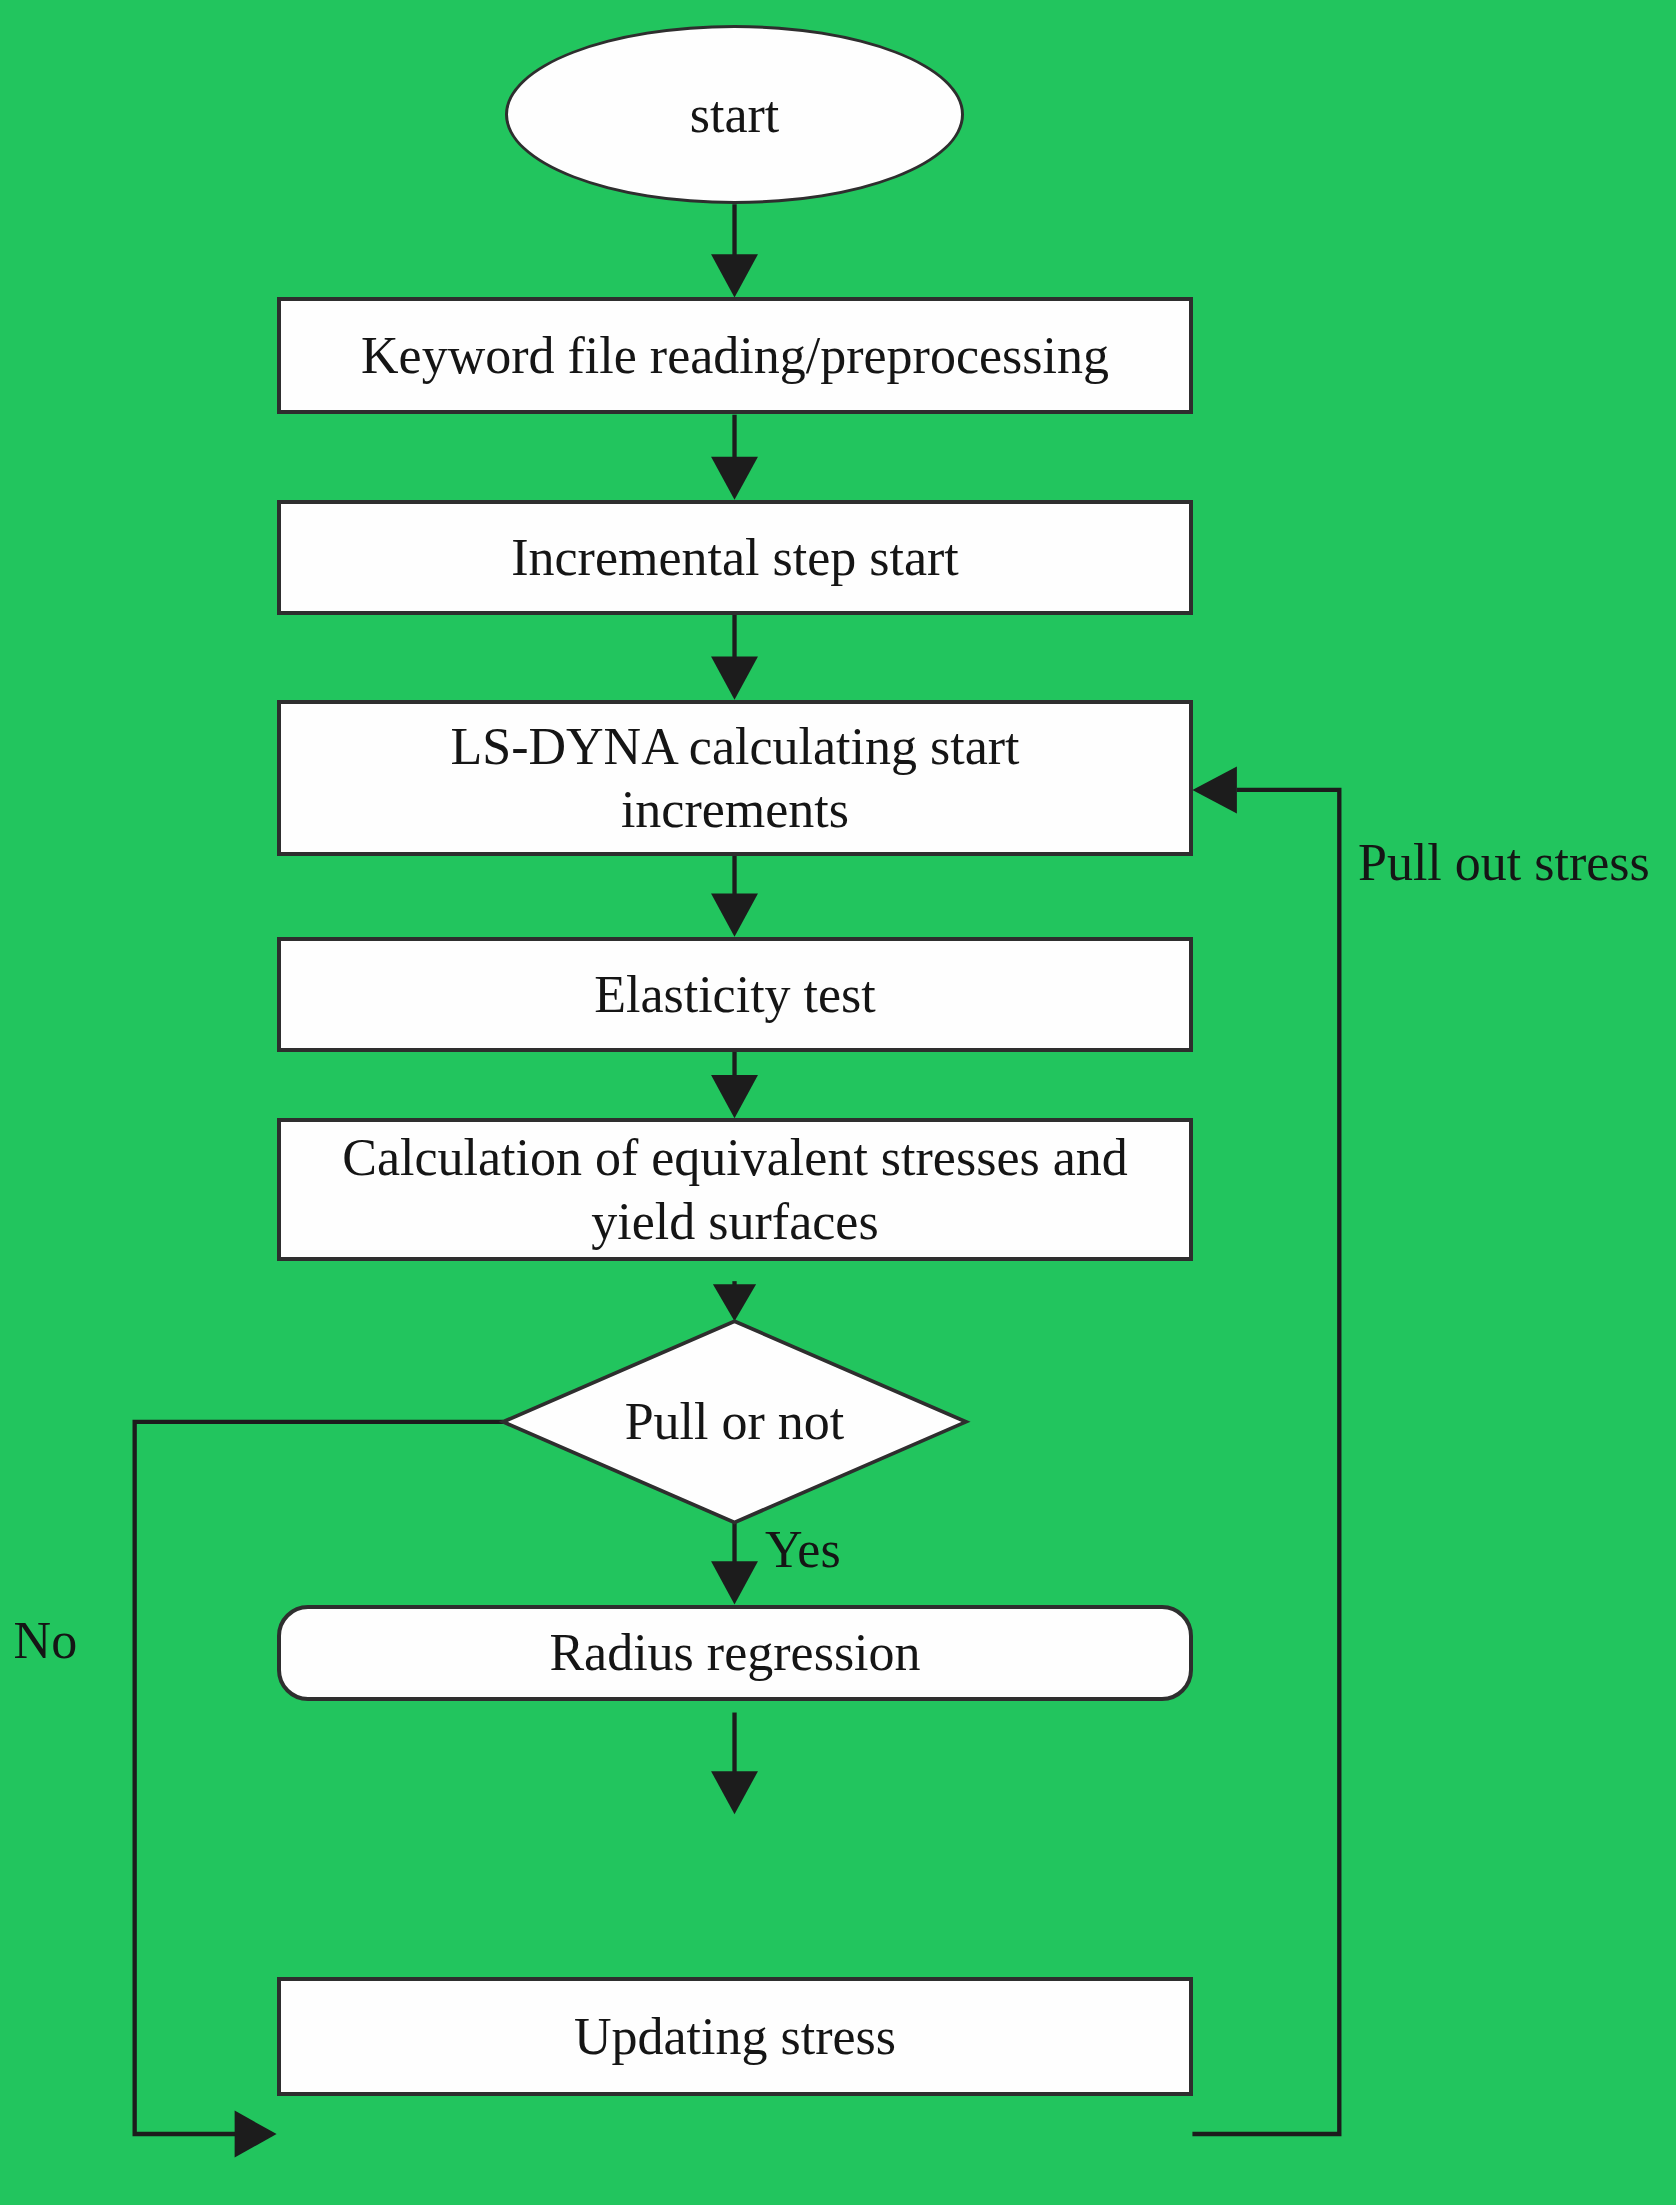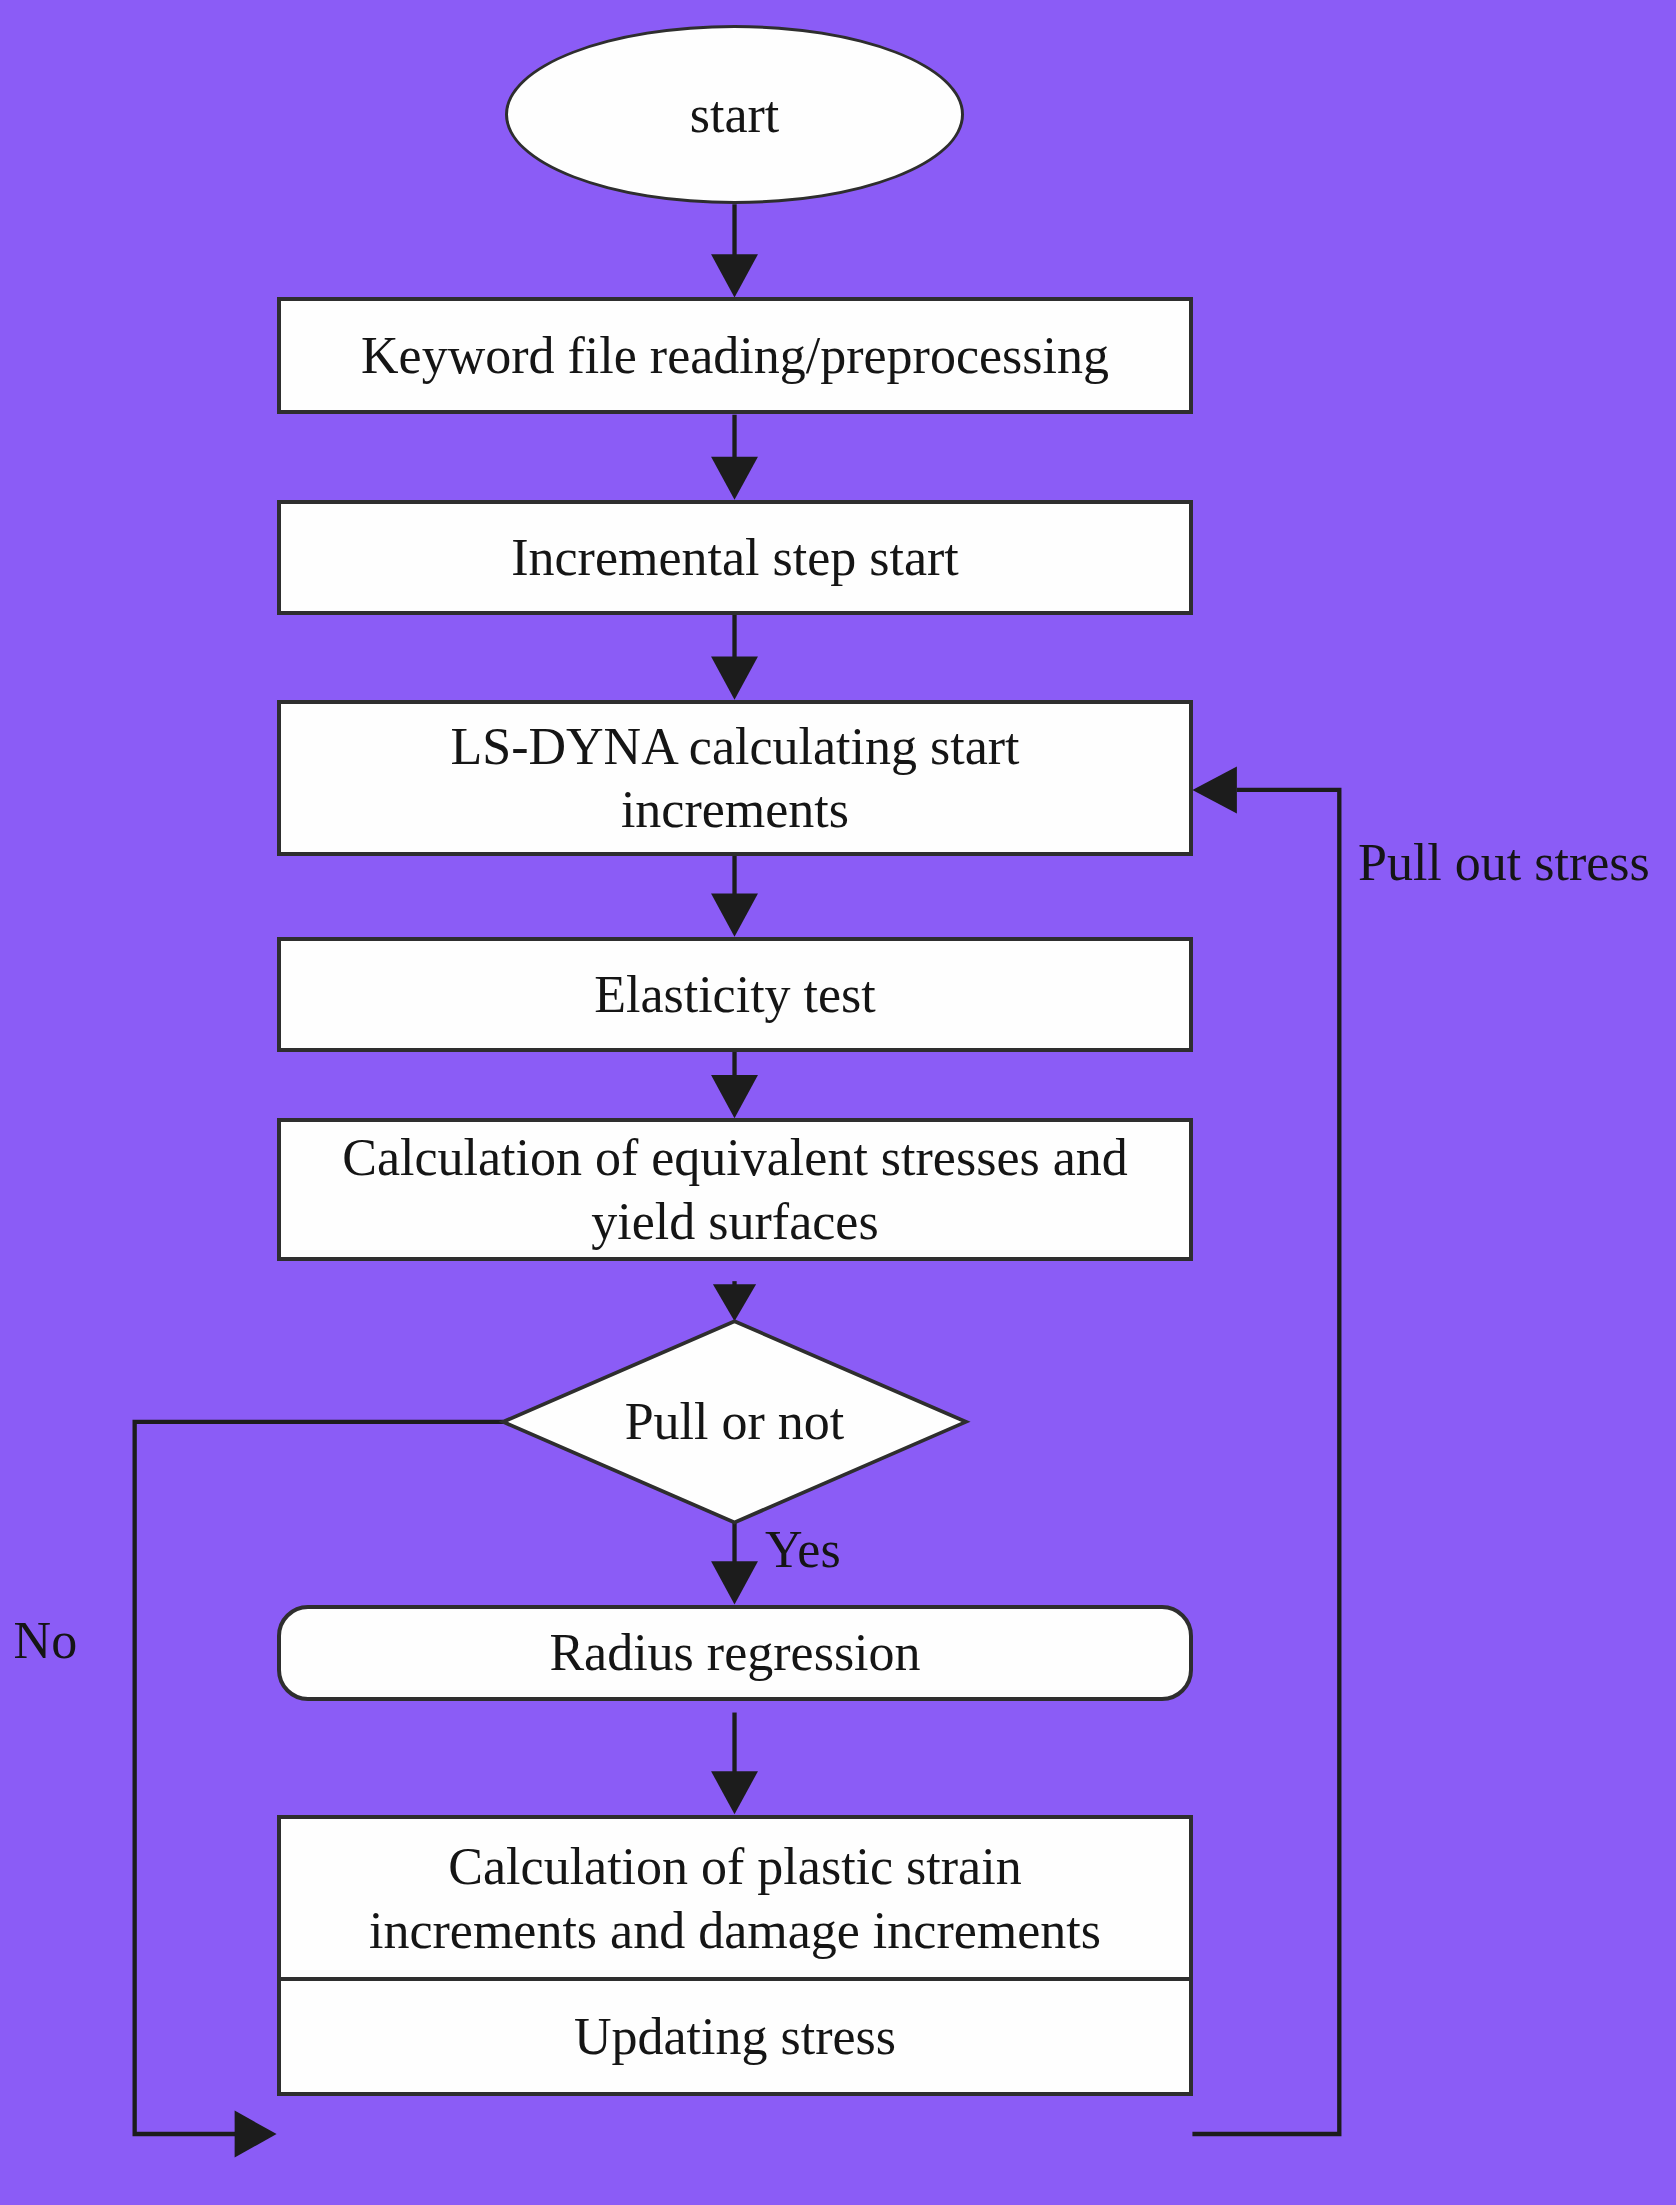--- a/index.html
+++ b/index.html
@@ -1,19 +1,19 @@
 <!DOCTYPE html>
 <html style="font-size:10px"><head>
 <meta charset="utf-8">
 <style>
   html,body{margin:0;padding:0;background:#ffffff;}
   #canvas{
     position:relative;
     width:1677px;height:2205px;
-    background:#8b5cf6;
+    background:#22c55e;
     font-family:"Liberation Serif","DejaVu Serif",serif;
     color:#151515;
     overflow:hidden;
   }
   #wires{position:absolute;left:0;top:0;z-index:0;}
   .node{
     position:absolute;
     box-sizing:border-box;
     background:#fefefe;
     border:4.3px solid #2e2e2e;
@@ -103,23 +103,20 @@
   </div>
 
   <div class="diamond-label" style="left:503px;top:1387px;width:463px;height:69px;">
     <span>Pull or not</span>
   </div>
 
   <div class="node" style="left:277px;top:1605px;width:916px;height:96px;border-radius:31px;">
     <span>Radius regression</span>
   </div>
 
-  <div class="node" style="left:277px;top:1815px;width:916px;height:167px;">
-    <span>Calculation of plastic strain increments and damage increments</span>
-  </div>
 
   <div class="node" style="left:277px;top:1954px;width:916px;height:119px;margin-top:23px;">
     <span>Updating stress</span>
   </div>
 
   <div class="edge-label" style="left:765px;top:1517px;">Yes</div>
 
   <div class="edge-label" style="left:13.6px;top:1608px;">No</div>
 
   <div class="edge-label" style="left:1358px;top:830px;">Pull out stress</div>

